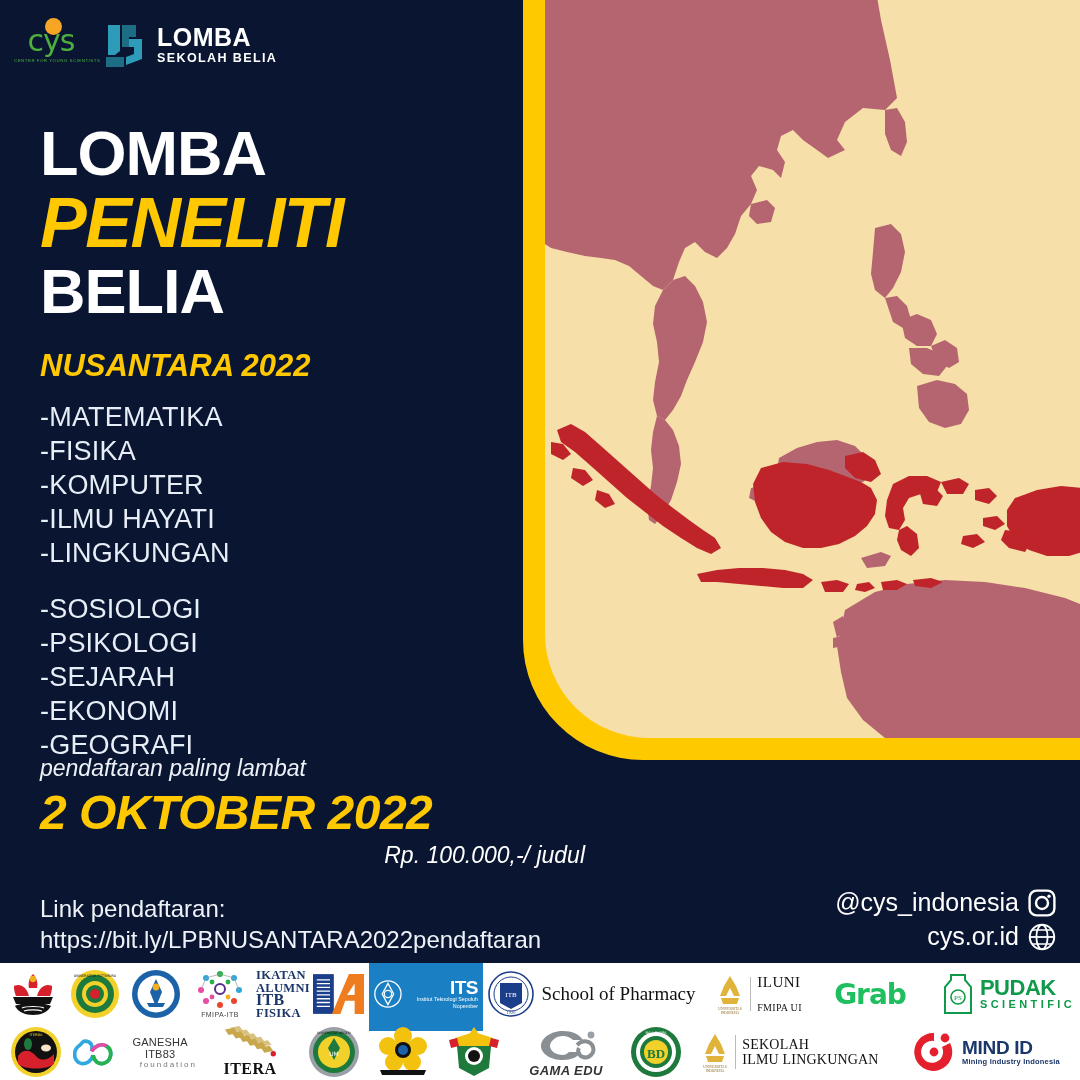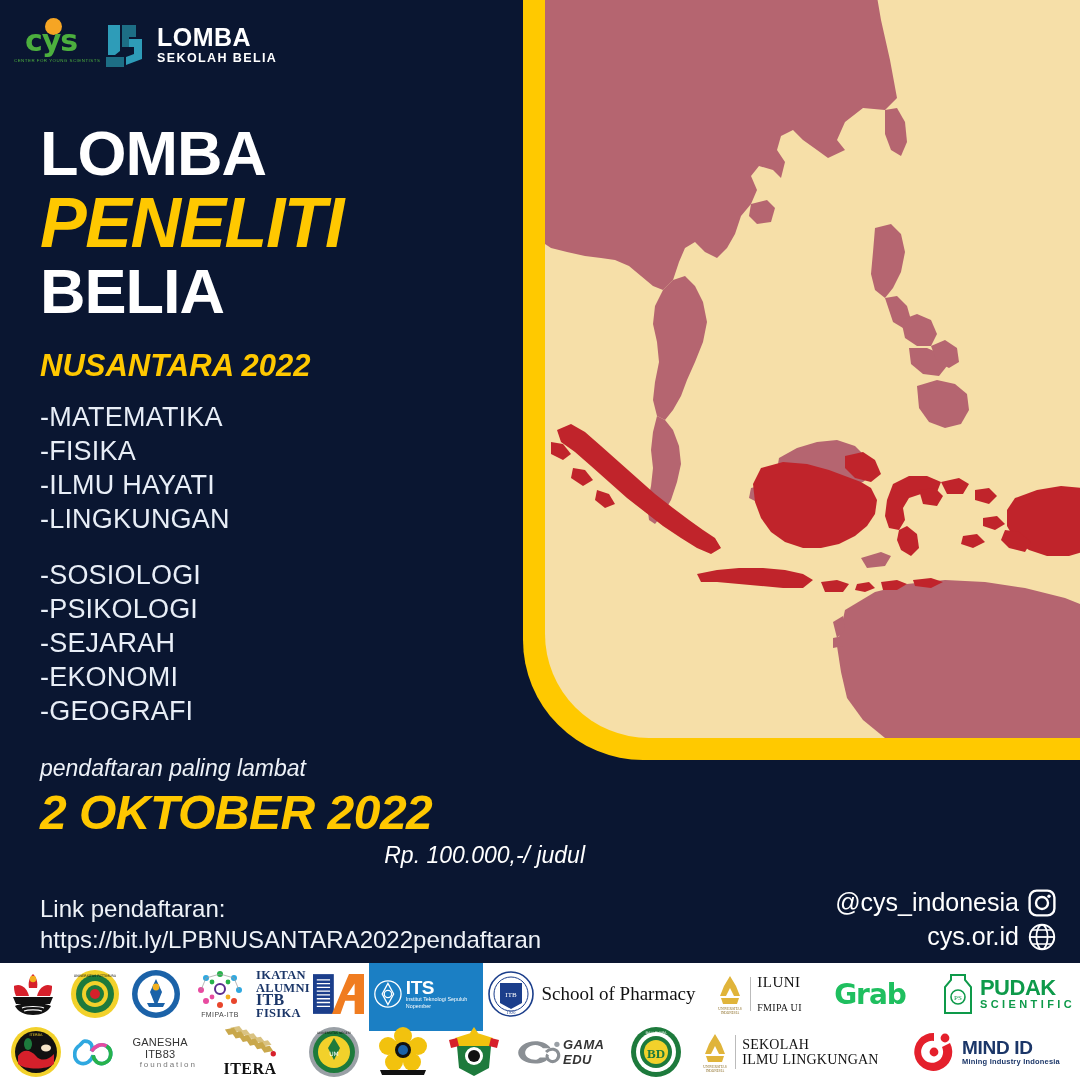--- a/index.html
+++ b/index.html
@@ -37,21 +37,21 @@
   }
   .map-svg{position:absolute;left:0;top:0;width:545px;height:748px;display:block;}
 
   
   .left-col{position:absolute;left:0;top:0;width:560px;height:1080px;z-index:3;}
 
   
   .brandbar{position:absolute;left:14px;top:18px;display:flex;align-items:center;gap:14px;}
   .cys-logo{position:relative;width:74px;height:54px;}
   .cys-dot{position:absolute;left:31px;top:0px;width:17px;height:17px;border-radius:50%;background:#F6A524;}
-  .cys-word{position:absolute;left:0;top:8px;width:74px;text-align:center;font-size:30px;font-weight:bold;color:#4CAF3E;letter-spacing:-1px;font-family:"DejaVu Sans",sans-serif;line-height:30px;}
+  .cys-word{position:absolute;left:0;top:8px;width:74px;text-align:center;font-size:30px;font-weight:normal;color:#4CAF3E;letter-spacing:-1px;font-family:"DejaVu Sans",sans-serif;line-height:30px;}
   .cys-tag{position:absolute;left:0;top:40px;width:74px;text-align:center;font-size:4.4px;letter-spacing:.5px;color:#4CAF3E;white-space:nowrap;}
   .lpb-logo{display:flex;align-items:center;gap:9px;}
   .lpb-mark{width:46px;height:48px;display:block;}
   .lpb-text{line-height:1;}
   .lpb-l1{font-size:25px;font-weight:bold;color:#ffffff;letter-spacing:0.5px;}
   .lpb-l2{font-size:12.5px;font-weight:bold;color:#ffffff;letter-spacing:1.4px;margin-top:2px;}
 
   
   .title-block{position:absolute;left:40px;top:118px;}
   .t-lomba{font-size:63px;font-weight:bold;color:#ffffff;letter-spacing:-1px;line-height:70px;}
@@ -213,20 +213,21 @@
       <div class="t-lomba">LOMBA</div>
       <div class="t-peneliti">PENELITI</div>
       <div class="t-belia">BELIA</div>
       <div class="t-nusantara">NUSANTARA 2022</div>
     </div>
 
     <div class="subjects">
       <ul class="subj-group">
         <li>-MATEMATIKA</li>
         <li>-FISIKA</li>
+        <li>-KOMPUTER</li>
         <li>-ILMU HAYATI</li>
         <li>-LINGKUNGAN</li>
       </ul>
       <div class="subj-gap"></div>
       <ul class="subj-group">
         <li>-SOSIOLOGI</li>
         <li>-PSIKOLOGI</li>
         <li>-SEJARAH</li>
         <li>-EKONOMI</li>
         <li>-GEOGRAFI</li>
@@ -335,21 +336,21 @@
             <div>FISIKA</div>
         </div>
         <svg width="54" height="46" viewBox="0 0 54 46">
           <rect x="0" y="2" width="22" height="42" fill="#1B3E8B"></rect>
           <path d="M4,8 L18,8 M4,12 L18,12 M4,16 L18,16 M4,20 L18,20 M4,24 L18,24 M4,28 L18,28 M4,32 L18,32 M4,36 L18,36" stroke="#fff" stroke-width="1.4"></path>
           <path d="M38,2 L54,2 L54,44 L44,44 L44,30 L34,30 L29,44 L20,44 Z" fill="#F07C20"></path>
           <path d="M44,12 L44,24 L36,24 Z" fill="#fff"></path>
         </svg>
       </div>
 
-      <div class="sp" style="width:104px;gap:4px;background:#1B7FC4;height:42px;padding:16px 5px;">
+      <div class="sp" style="width:104px;gap:4px;background:#1B7FC4;height:42px;padding:16px 5px;text-align:right;">
         <svg width="34" height="38" viewBox="0 0 34 38">
           <circle cx="17" cy="19" r="16" fill="none" stroke="#fff" stroke-width="1.6"></circle>
           <path d="M17,6 L24,19 L17,32 L10,19 Z" fill="none" stroke="#fff" stroke-width="1.6"></path>
           <circle cx="17" cy="19" r="4.5" fill="none" stroke="#fff" stroke-width="1.6"></circle>
         </svg>
         <div>
           <div style="font-size:19px;font-weight:bold;color:#fff;line-height:17px;letter-spacing:-.5px;">ITS</div>
           <div style="font-size:5.4px;color:#fff;line-height:6.4px;">Institut Teknologi Sepuluh Nopember</div>
         </div>
       </div>
@@ -471,21 +472,21 @@
           <path d="M29,1 L33,7 L29,11 L25,7 Z" fill="#F2C20E"></path>
           <path d="M10,12 L29,6 L48,12 L46,20 L12,20 Z" fill="#F2C20E"></path>
           <path d="M12,20 L46,20 L44,42 L29,50 L14,42 Z" fill="#1D7A3C"></path>
           <circle cx="29" cy="30" r="9" fill="#fff"></circle>
           <circle cx="29" cy="30" r="6" fill="#111"></circle>
           <path d="M4,14 L12,12 L14,20 L6,22 Z" fill="#D6202B"></path>
           <path d="M54,14 L46,12 L44,20 L52,22 Z" fill="#D6202B"></path>
         </svg>
       </div>
 
-      <div class="sp" style="width:108px;flex-direction:row;gap:0;">
+      <div class="sp" style="width:108px;flex-direction:column;gap:0;">
         <svg width="66" height="36" viewBox="0 0 66 36">
           <path d="M30,4 C18,4 8,11 8,19 C8,27 18,33 30,33 C38,33 45,30 48,25 L36,25 C34,27 32,28 30,28 C23,28 17,24 17,19 C17,14 23,9 30,9 C34,9 38,11 40,13 L50,13 C46,7 39,4 30,4Z" fill="#8A8F94"></path>
           <path d="M44,18 C50,12 58,14 60,20 C62,26 56,32 50,30 C46,29 44,24 46,21" fill="none" stroke="#8A8F94" stroke-width="4"></path>
           <circle cx="58" cy="8" r="3.4" fill="#9AA0A6"></circle>
         </svg>
         <div class="sp-gama">GAMA EDU</div>
       </div>
 
       <div class="sp" style="width:62px;">
         <svg width="54" height="52" viewBox="0 0 54 52">

